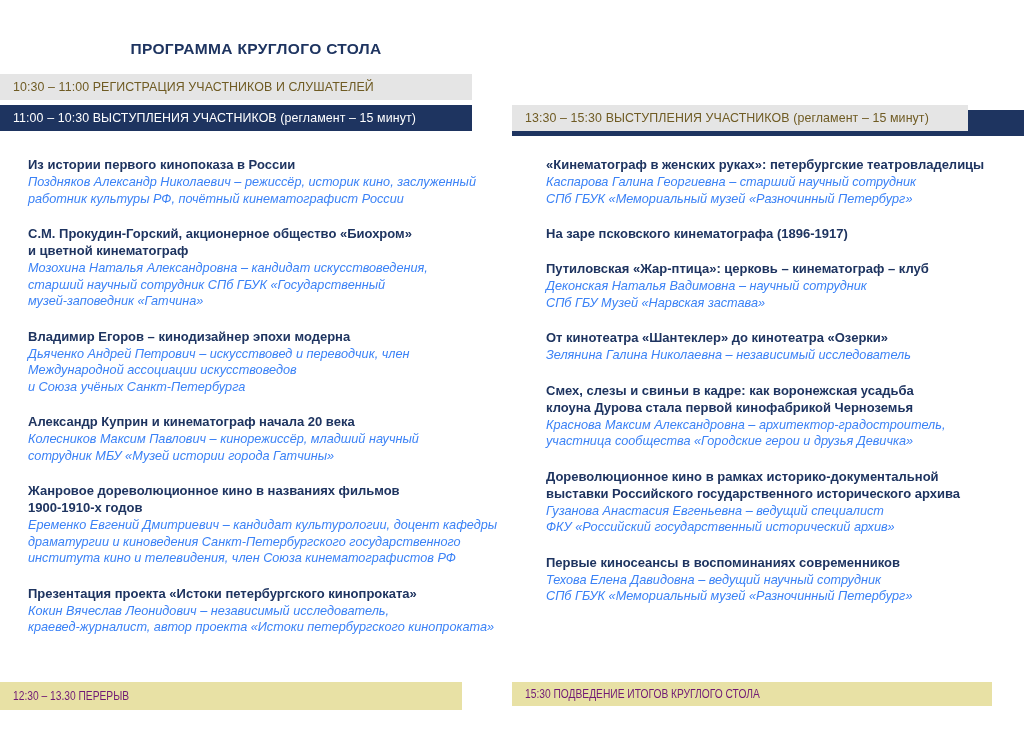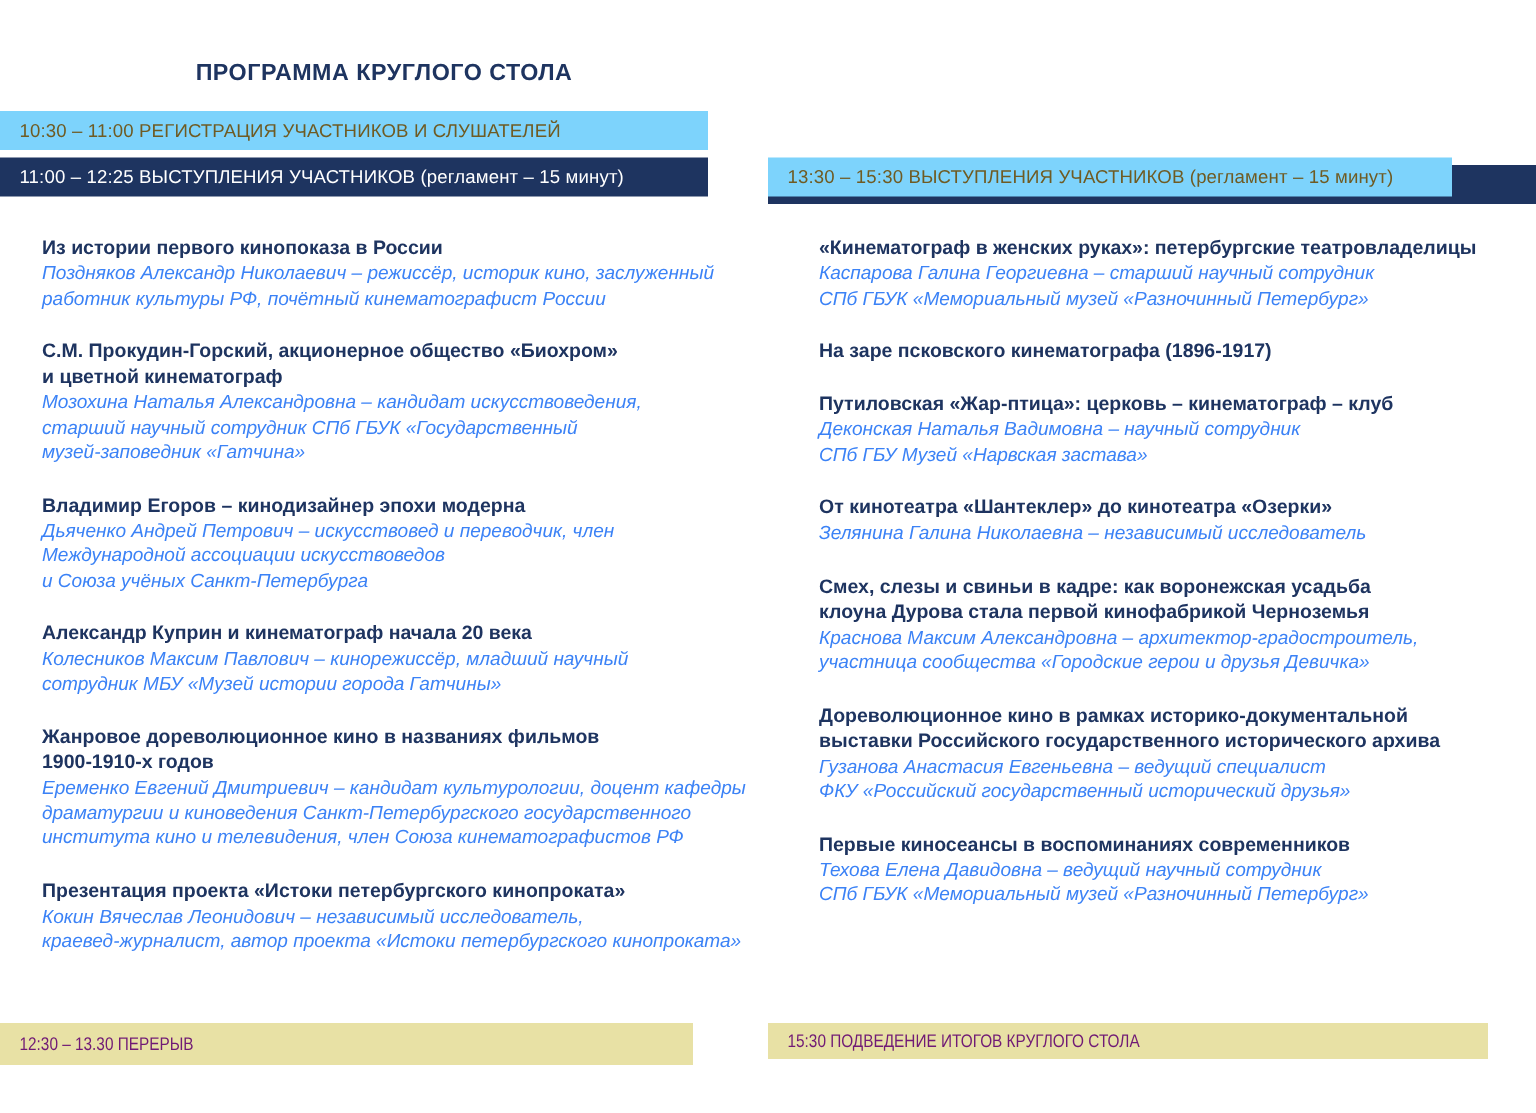--- a/index.html
+++ b/index.html
@@ -37,21 +37,21 @@
     position: absolute;
     display: flex;
     align-items: center;
     box-sizing: border-box;
     padding-left: 13px;
     font-size: 12.4px;
     letter-spacing: 0.1px;
     white-space: nowrap;
   }
   .bar-yellow {
-    background: #7dd3fc;
+    background: #e5e5e5;
     color: #6f5b23;
   }
   .bar-navy {
     background: #1e3460;
     color: #ffffff;
   }
 
   
   #bar-left-registration { left: 0;   top: 74px;  width: 472px; height: 26px; }
   #bar-left-talks        { left: 0;   top: 105px; width: 472px; height: 26px; }
@@ -116,21 +116,21 @@
 </head>
 <body>
 
 <div class="page-title">ПРОГРАММА КРУГЛОГО СТОЛА</div>
 
 <div class="bar bar-yellow" id="bar-left-registration">
   <span>10:30 – 11:00 РЕГИСТРАЦИЯ УЧАСТНИКОВ И СЛУШАТЕЛЕЙ</span>
 </div>
 
 <div class="bar bar-navy" id="bar-left-talks">
-  <span>11:00 – 12:25 ВЫСТУПЛЕНИЯ УЧАСТНИКОВ (регламент – 15 минут)</span>
+  <span>11:00 – 10:30 ВЫСТУПЛЕНИЯ УЧАСТНИКОВ (регламент – 15 минут)</span>
 </div>
 
 <div class="bar bar-navy" id="bar-right-exhibition">
   <span>13:00 – 13.30 ПРЕЗЕНТАЦИЯ ВЫСТАВКИ «НАЧИНАЕТСЯ КИНО»</span>
 </div>
 
 <div class="bar bar-yellow" id="bar-right-talks">
   <span>13:30 – 15:30 ВЫСТУПЛЕНИЯ УЧАСТНИКОВ (регламент – 15 минут)</span>
 </div>
 
@@ -238,21 +238,21 @@
         <span class="ln">участница сообщества «Городские герои и друзья Девичка»</span>
       </div>
     </div>
     <div class="entry">
       <div class="entry-title">
         <span class="ln">Дореволюционное кино в рамках историко-документальной</span>
         <span class="ln">выставки Российского государственного исторического архива</span>
       </div>
       <div class="entry-speaker">
         <span class="ln">Гузанова Анастасия Евгеньевна – ведущий специалист</span>
-        <span class="ln">ФКУ «Российский государственный исторический друзья»</span>
+        <span class="ln">ФКУ «Российский государственный исторический архив»</span>
       </div>
     </div>
     <div class="entry">
       <div class="entry-title">
         <span class="ln">Первые киносеансы в воспоминаниях современников</span>
       </div>
       <div class="entry-speaker">
         <span class="ln">Техова Елена Давидовна – ведущий научный сотрудник</span>
         <span class="ln">СПб ГБУК «Мемориальный музей «Разночинный Петербург»</span>
       </div>

